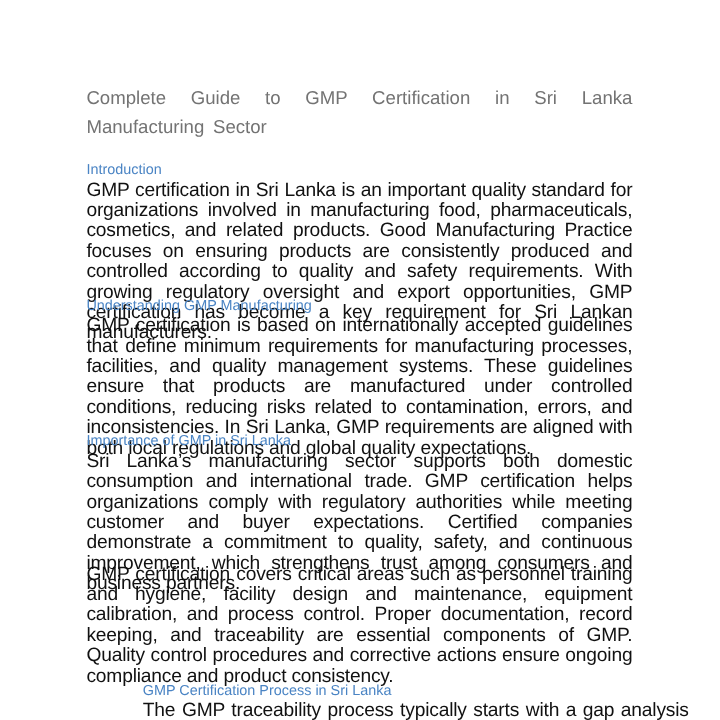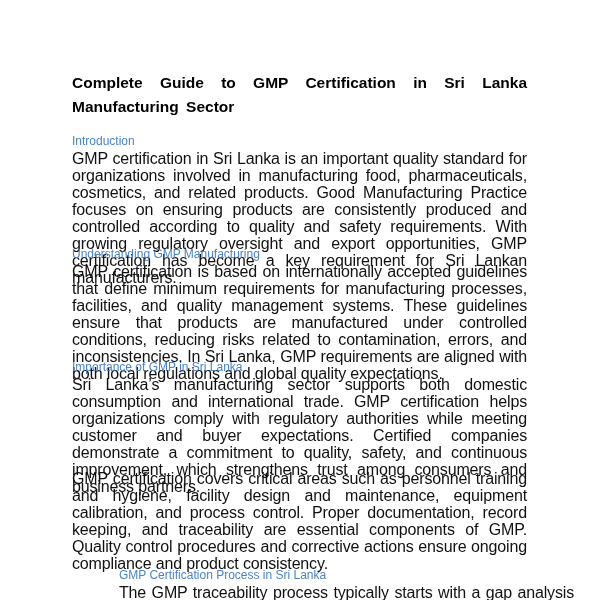--- a/index.html
+++ b/index.html
@@ -1,21 +1,21 @@
 <!DOCTYPE html>
 <html><head>
 <meta charset="utf-8">
 <style>
   html, body { margin: 0; padding: 0; background: #ffffff; }
   body { width: 600px; height: 600px; overflow: hidden; position: relative; font-family: "Liberation Sans", sans-serif; }
   .page { position: absolute; left: 72px; top: 0; width: 455px; }
   .title {
     position: absolute; top: 71px; left: 0; width: 455px;
-    color: #000000; font-size: 15.5px; line-height: 24px;
-    text-align: justify; text-align-last: left; word-spacing: 3px; margin: 0; font-weight: bold;
+    color: #737373; font-size: 15.5px; line-height: 24px;
+    text-align: justify; text-align-last: left; word-spacing: 3px; margin: 0; font-weight: normal;
   }
   .section { position: absolute; left: 0; width: 455px; }
   .heading {
     color: #4a84c4; font-size: 12px; line-height: 18px; margin: 0; font-weight: normal;
   }
   .body {
     color: #111111; font-size: 16px; line-height: 17px; margin: 0;
     text-align: justify; letter-spacing: -0.15px;
   }
 </style>

